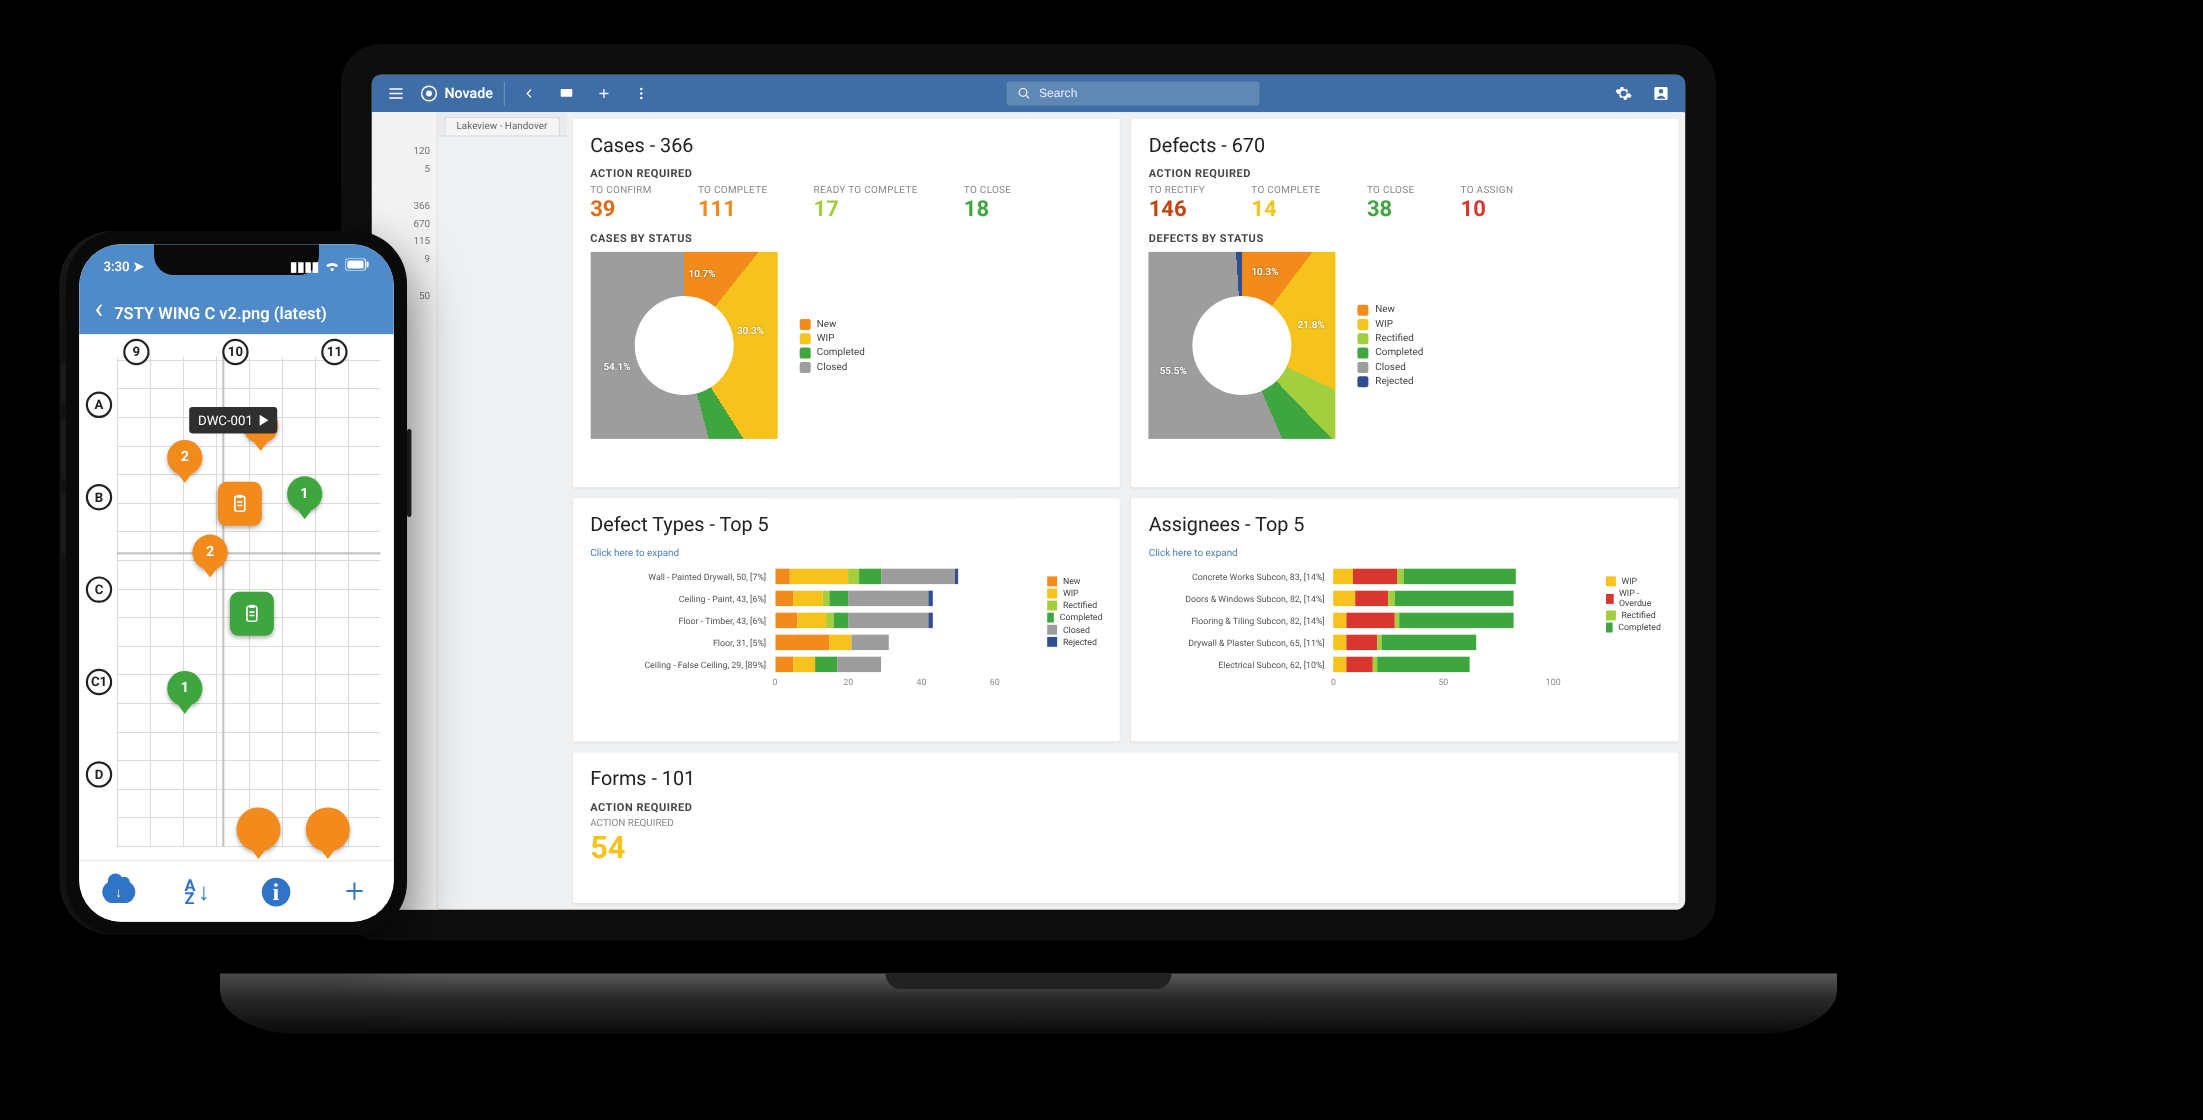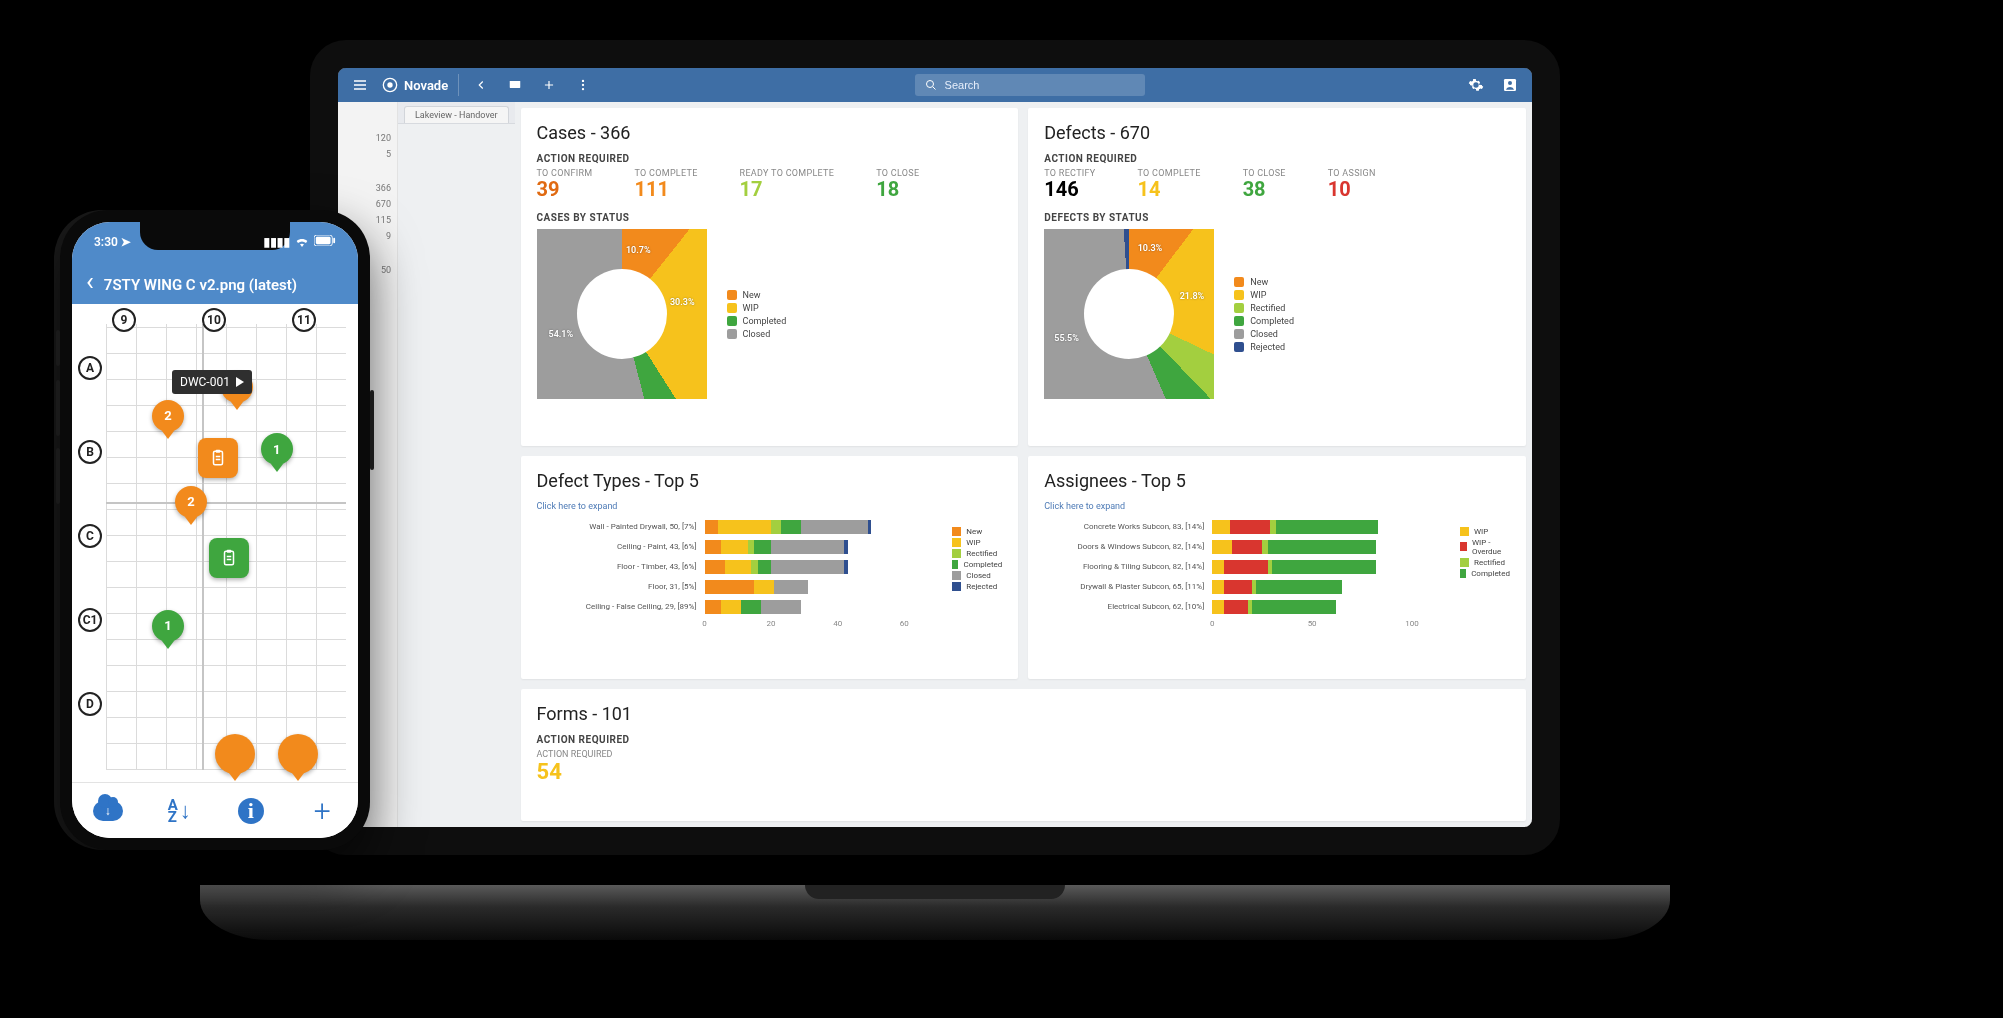--- a/index.html
+++ b/index.html
@@ -265,21 +265,21 @@
                     </ul>
                 </div>
               </div>
 
               <div class="card">
                 <h2>Defects - 670</h2>
                 <div class="sect-title">ACTION REQUIRED</div>
                 <div class="actions" id="defects-actions">
                     <div class="a">
                       <div class="lbl">TO RECTIFY</div>
-                      <div class="val" style="color:#000000">146</div>
+                      <div class="val" style="color:#c2410c">146</div>
                     </div>
                     <div class="a">
                       <div class="lbl">TO COMPLETE</div>
                       <div class="val" style="color:#f6c21c">14</div>
                     </div>
                     <div class="a">
                       <div class="lbl">TO CLOSE</div>
                       <div class="val" style="color:#3fa63f">38</div>
                     </div>
                     <div class="a">
@@ -498,21 +498,21 @@
                         <span>Completed</span>
                       </li>
                     </ul>
                 </div>
               </div>
 
               <div class="card full" style="padding-bottom:4px;">
                 <h2>Forms - 101</h2>
                 <div class="sect-title">ACTION REQUIRED</div>
                 <div style="font-size:9px;color:#888">ACTION REQUIRED</div>
-                <div style="font-size:22px;font-weight:700;color:#f6c21c">54</div>
+                <div style="font-size:28px;font-weight:700;color:#f6c21c">54</div>
               </div>
 
             </div>
           </div>
         </div>
       </div>
     </div>
   </div>
   <div class="laptop-base">
     <div class="laptop-notch"></div>

